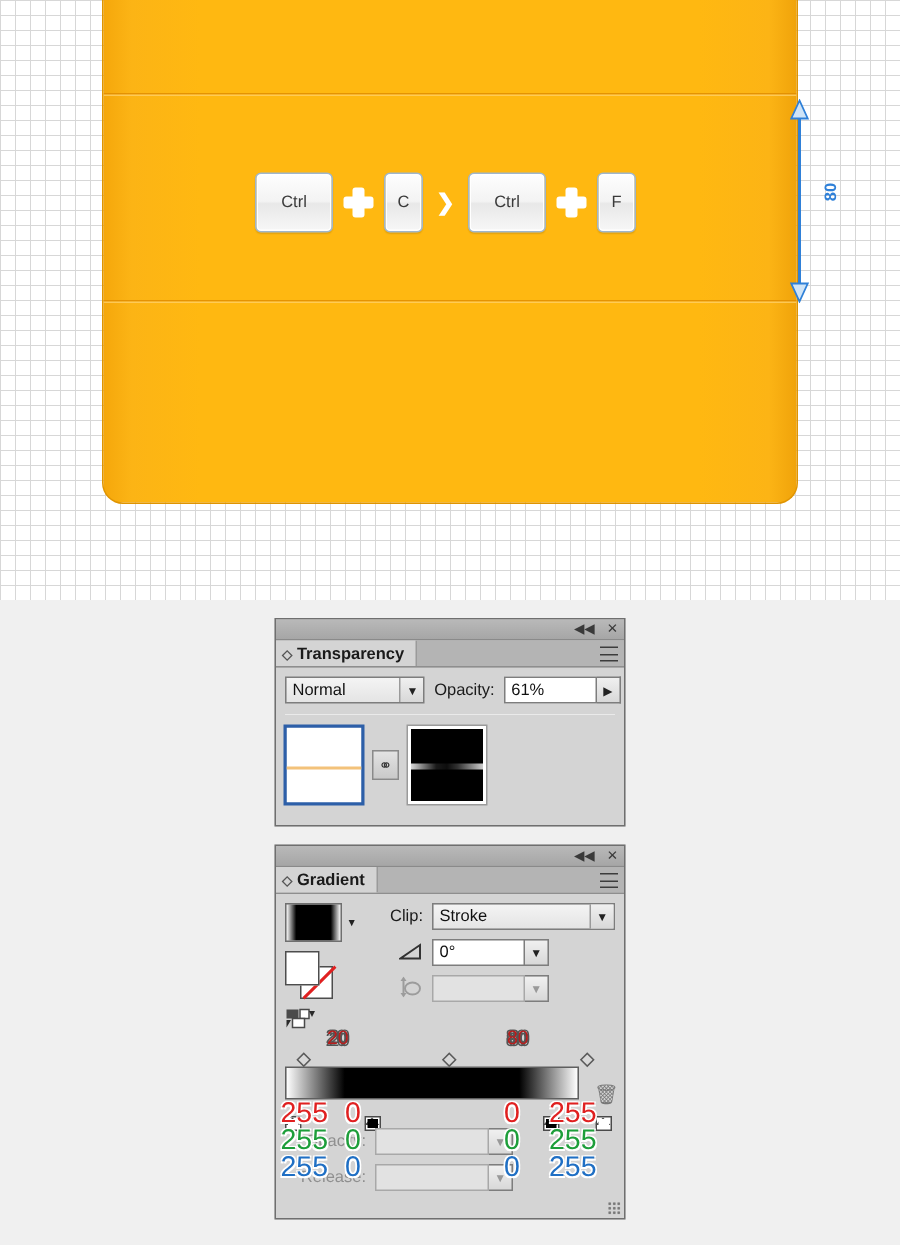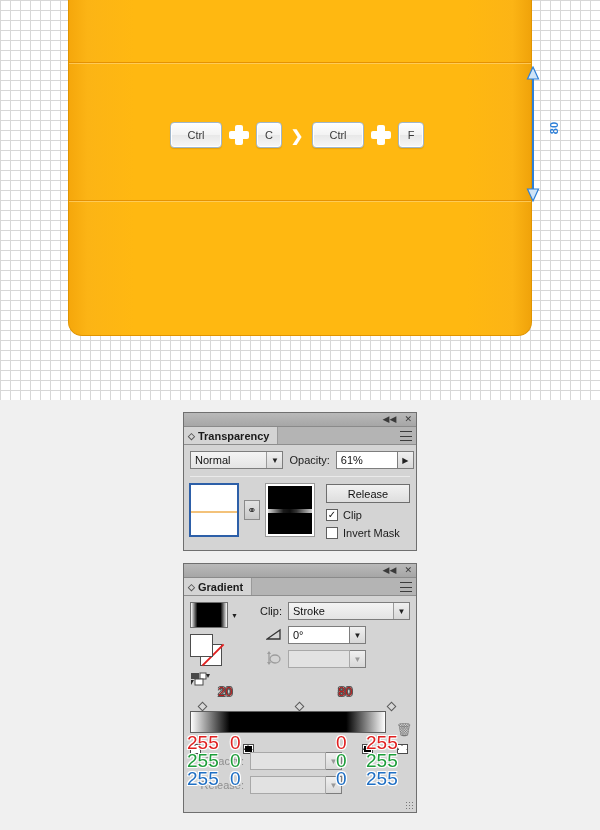--- a/index.html
+++ b/index.html
@@ -48,21 +48,21 @@
   .shape-gloss.g2 { top: 207px; }
 
   
   #shortcut-row {
     position: absolute; left: 170px; top: 121px;
     display: flex; align-items: center; gap: 0;
     height: 28px;
   }
   .key {
     display: flex; align-items: center; justify-content: center;
-    height: 26px;
+    height: 40px;
     padding: 0 8px;
     min-width: 26px;
     background: linear-gradient(to bottom, #fefefe 0%, #f3f3f3 48%, #e8e8e8 52%, #f7f7f7 100%);
     border: 1px solid #9fb6cc;
     border-radius: 4px;
     box-shadow: 0 0 0 1px #ffffff inset, 0 1px 1px rgba(0,0,0,0.12);
     font-size: 11px;
     color: #3a3a3a;
     font-family: "Liberation Sans", sans-serif;
   }
@@ -387,31 +387,20 @@
       </div>
     </div>
     <div class="tp-divider"></div>
     <div class="tp-row2">
       <div class="thumb selected">
         <div class="orange-line"></div>
       </div>
       <div class="link-btn">⚭</div>
       <div class="thumb mask">
         <div class="streak"></div>
-      </div>
-      <div class="tp-right">
-        <div class="btn">Release</div>
-        <div class="check-row">
-          <span class="checkbox">✓</span>
-          <span>Clip</span>
-        </div>
-        <div class="check-row">
-          <span class="checkbox"></span>
-          <span>Invert Mask</span>
-        </div>
       </div>
     </div>
   </div>
 </div>
 
 <div class="panel" id="gradient-panel">
   <div class="panel-titlebar">
     <span class="tb-btn">◀◀</span>
     <span class="tb-btn">✕</span>
   </div>

